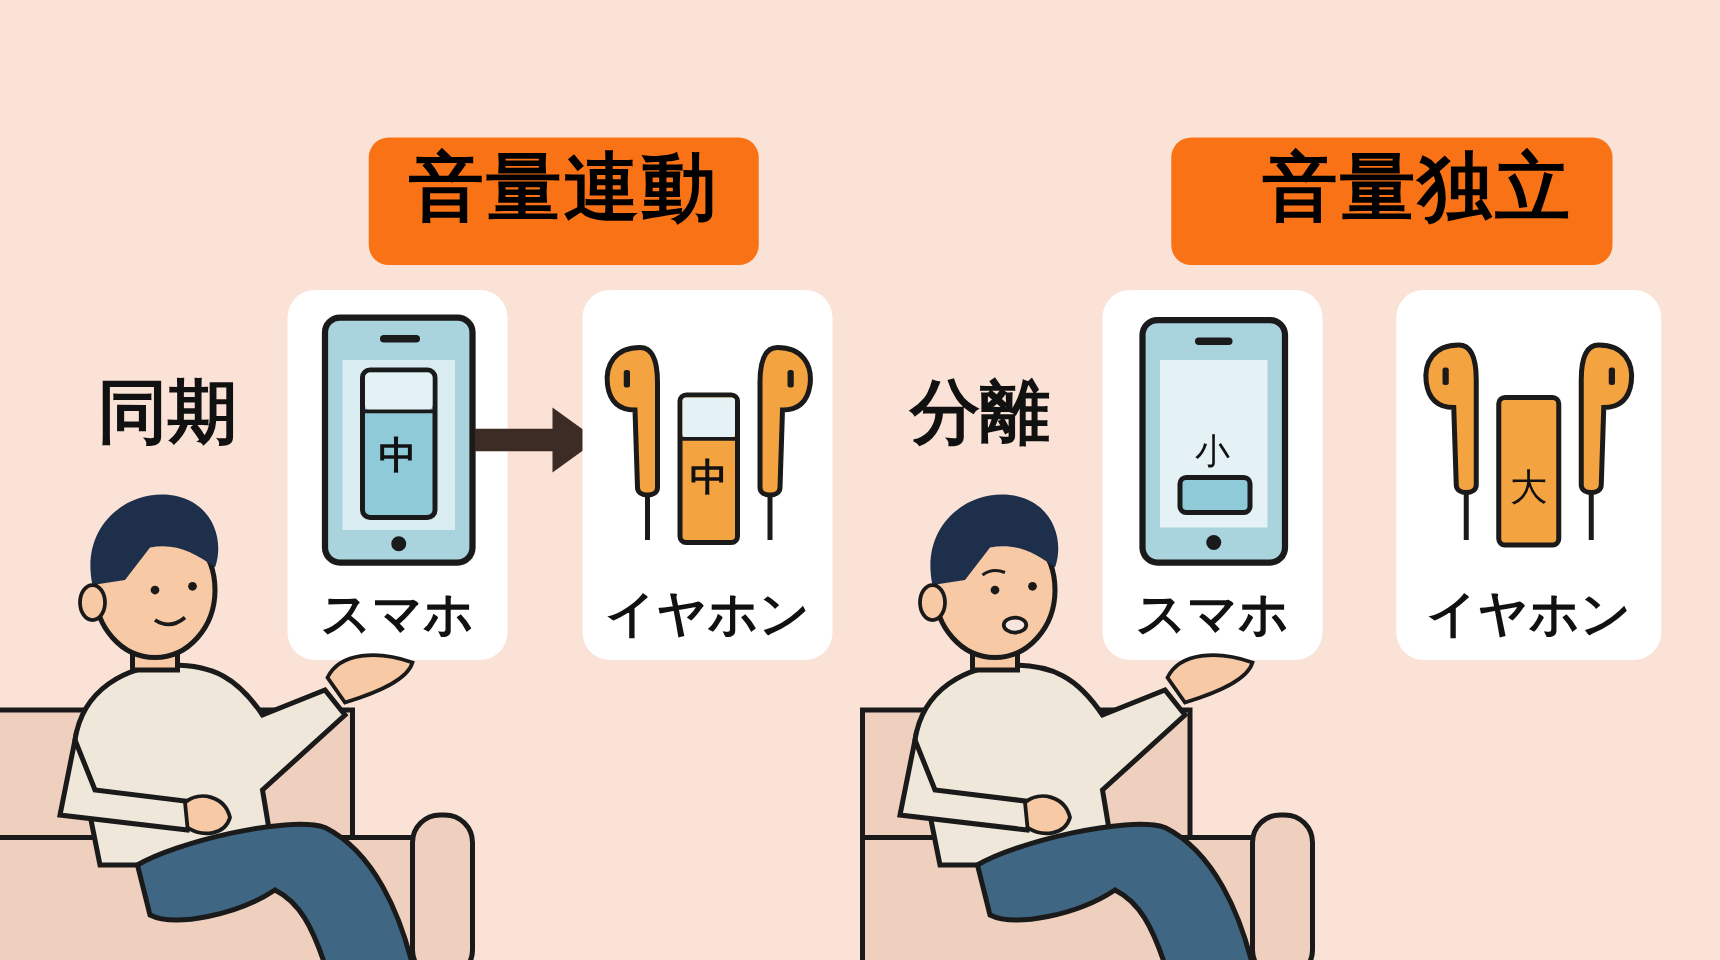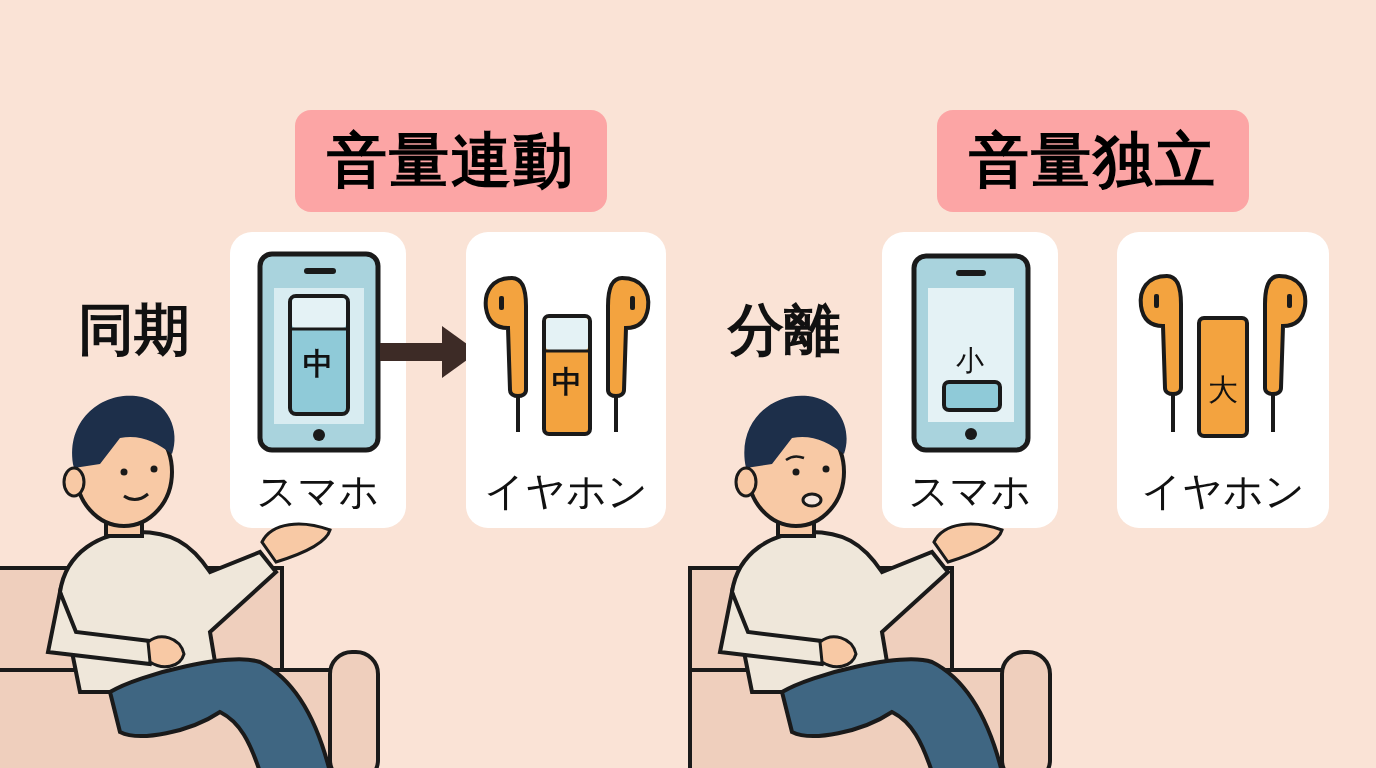--- a/index.html
+++ b/index.html
@@ -1,22 +1,22 @@
 <!DOCTYPE html>
 <html><head>
 <meta charset="utf-8">
 <style>
   html,body{margin:0;padding:0;}
   body{width:1376px;height:768px;overflow:hidden;background:#fae3d6;position:relative;font-family:"DejaVu Sans",sans-serif;}
   .abs{position:absolute;}
   .card{position:absolute;background:#ffffff;border-radius:22px;}
-  .title-box{position:absolute;background:#fca5a5;border-radius:16px;display:flex;align-items:center;justify-content:center;}
+  .title-box{position:absolute;background:#f97316;border-radius:16px;display:flex;justify-content:center;}
   .title-text{font-weight:bold;font-size:60px;color:#000;letter-spacing:2px;}
   .side-label{position:absolute;font-weight:bold;font-size:56px;color:#111;}
-  .card-label{position:absolute;left:0;right:0;text-align:center;font-weight:normal;font-size:40px;color:#111;}
+  .card-label{position:absolute;left:0;right:0;text-align:center;font-weight:bold;font-size:40px;color:#111;}
   svg{position:absolute;overflow:visible;}
 </style>
 </head>
 <body>
 
 <div>
 
   <div class="title-box" style="left:295px;top:110px;width:312px;height:102px;">
     <span class="title-text">音量連動</span>
   </div>
@@ -84,21 +84,21 @@
     <path d="M34 76 C24 30 60 0 96 4 C130 8 140 40 132 62 C116 50 100 42 80 46 L60 72 Z" fill="#1d2f4a"></path>
     <ellipse cx="34" cy="90" rx="10" ry="14" fill="#f8c9a5" stroke="#1a1a1a" stroke-width="3"></ellipse>
     <circle cx="84" cy="80" r="3.5" fill="#1a1a1a"></circle>
     <circle cx="114" cy="77" r="3.5" fill="#1a1a1a"></circle>
     <path d="M84 104 Q96 112 108 102" fill="none" stroke="#1a1a1a" stroke-width="3"></path>
   </svg>
 </div>
 
 <div>
 
-  <div class="title-box" style="left:937px;top:110px;width:312px;height:102px;">
+  <div class="title-box" style="left:937px;top:110px;width:312px;height:102px;padding-left:41px;">
     <span class="title-text">音量独立</span>
   </div>
 
   <div class="side-label" style="left:728px;top:293px;">分離</div>
 
   <div class="card" style="left:882px;top:232px;width:176px;height:296px;">
     <svg style="left:30px;top:22px;" width="118" height="198" viewBox="0 0 118 198">
       <rect x="2" y="2" width="114" height="194" rx="12" fill="#a9d3dd" stroke="#1a1a1a" stroke-width="5"></rect>
       <rect x="44" y="16" width="30" height="6" rx="3" fill="#1a1a1a"></rect>
       <rect x="16" y="34" width="86" height="134" fill="#e4f2f5"></rect>

